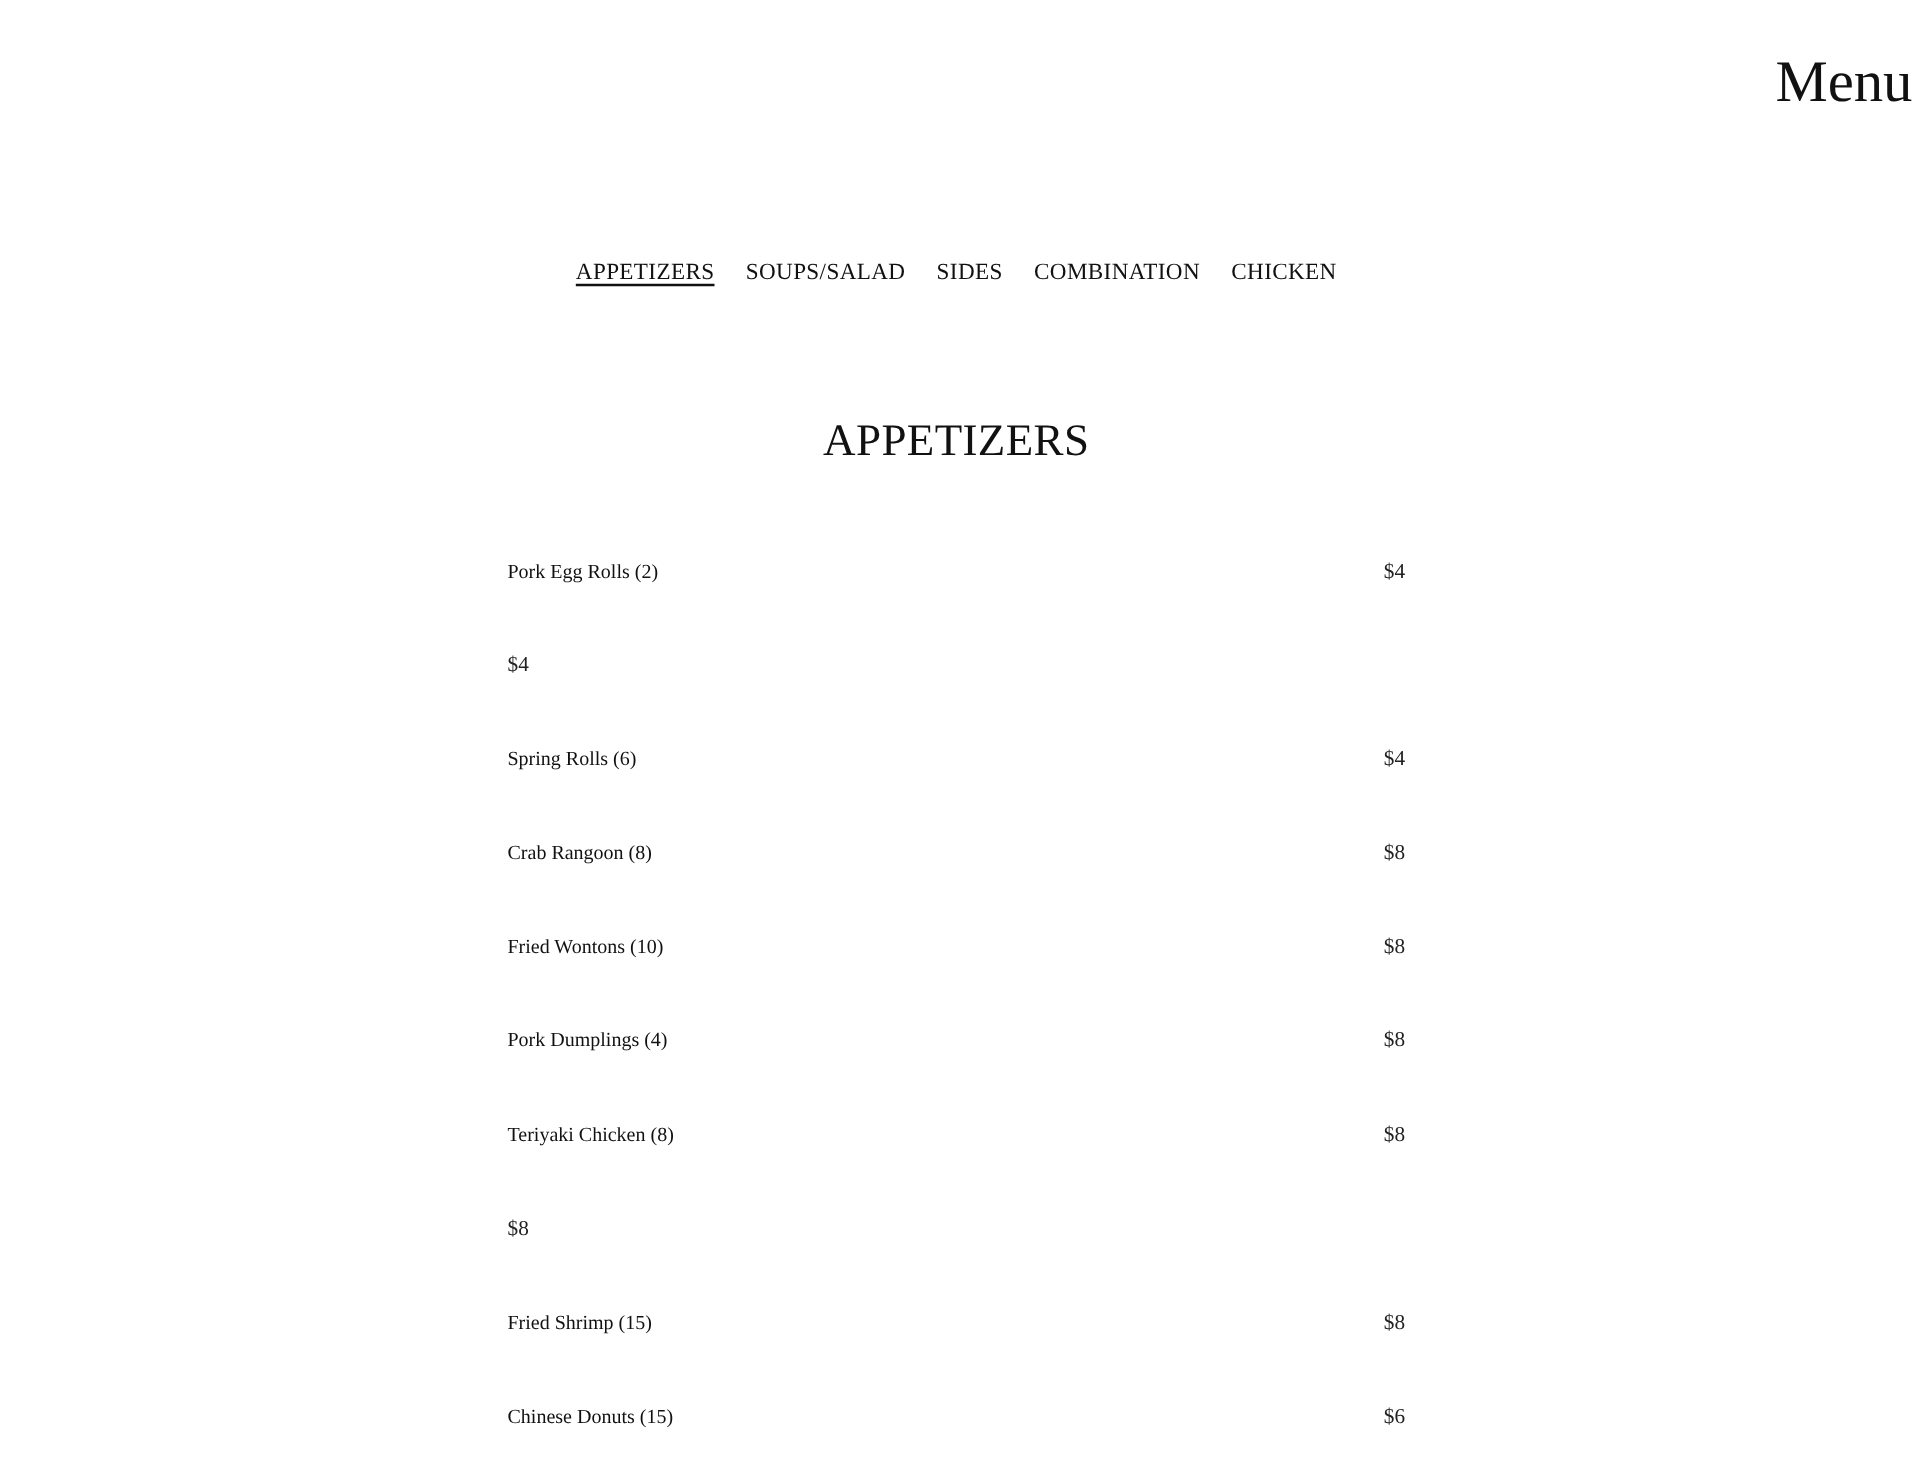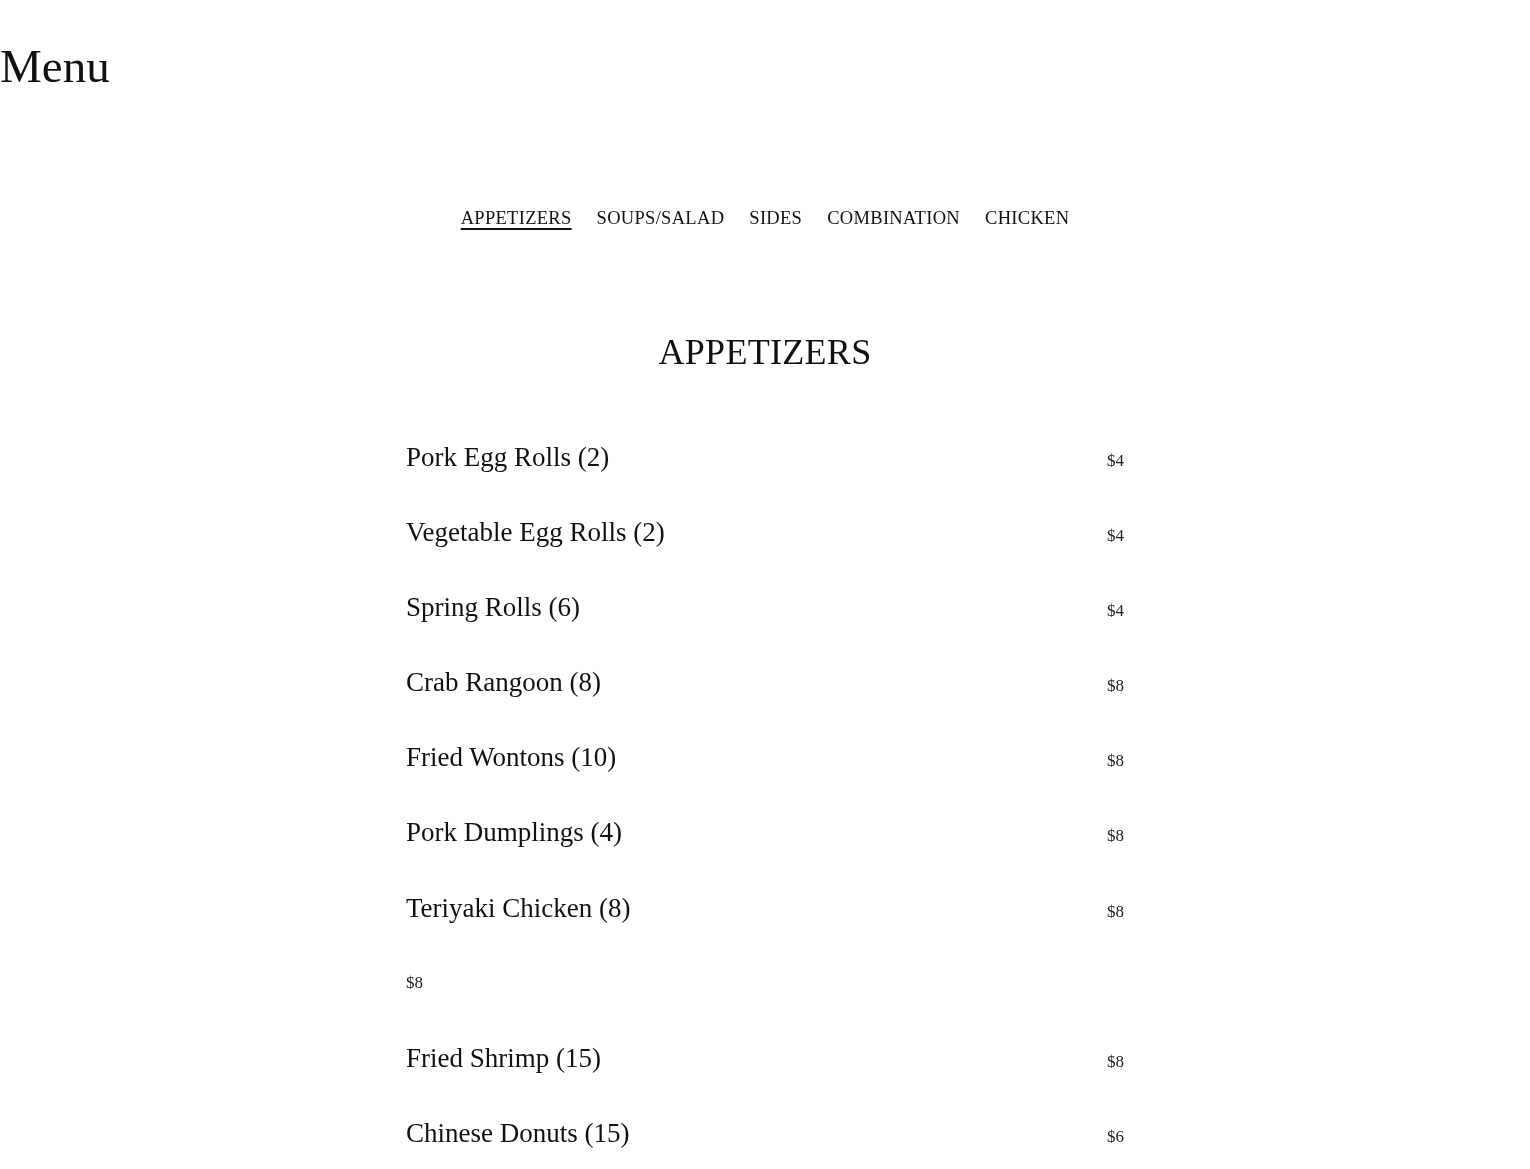--- a/index.html
+++ b/index.html
@@ -13,21 +13,21 @@
       width: 1530px;
       height: 1169px;
       overflow: hidden;
       position: relative;
     }
     .page-title {
       position: absolute;
       top: 38px;
       left: 0;
       width: 1530px;
-      text-align: left;
+      text-align: right;
       font-size: 47px;
       line-height: 56px;
       font-weight: normal;
       margin: 0;
       color: #111;
     }
     .category-nav {
       position: absolute;
       top: 202px;
       left: 0;
@@ -76,21 +76,21 @@
       list-style: none;
     }
     .menu-item {
       display: flex;
       justify-content: space-between;
       align-items: baseline;
       height: 75.1px;
       line-height: 34px;
     }
     .item-name {
-      font-size: 27px;
+      font-size: 16px;
       color: #111;
     }
     .item-price {
       font-size: 17px;
       color: #222;
     }
   </style>
 </head>
 <body>
 
@@ -107,21 +107,20 @@
 </nav>
 
 <h2 class="section-title">APPETIZERS</h2>
 
 <ul class="menu-list">
   <li class="menu-item">
     <span class="item-name">Pork Egg Rolls (2)</span>
     <span class="item-price">$4</span>
   </li>
   <li class="menu-item">
-    <span class="item-name">Vegetable Egg Rolls (2)</span>
     <span class="item-price">$4</span>
   </li>
   <li class="menu-item">
     <span class="item-name">Spring Rolls (6)</span>
     <span class="item-price">$4</span>
   </li>
   <li class="menu-item">
     <span class="item-name">Crab Rangoon (8)</span>
     <span class="item-price">$8</span>
   </li>

